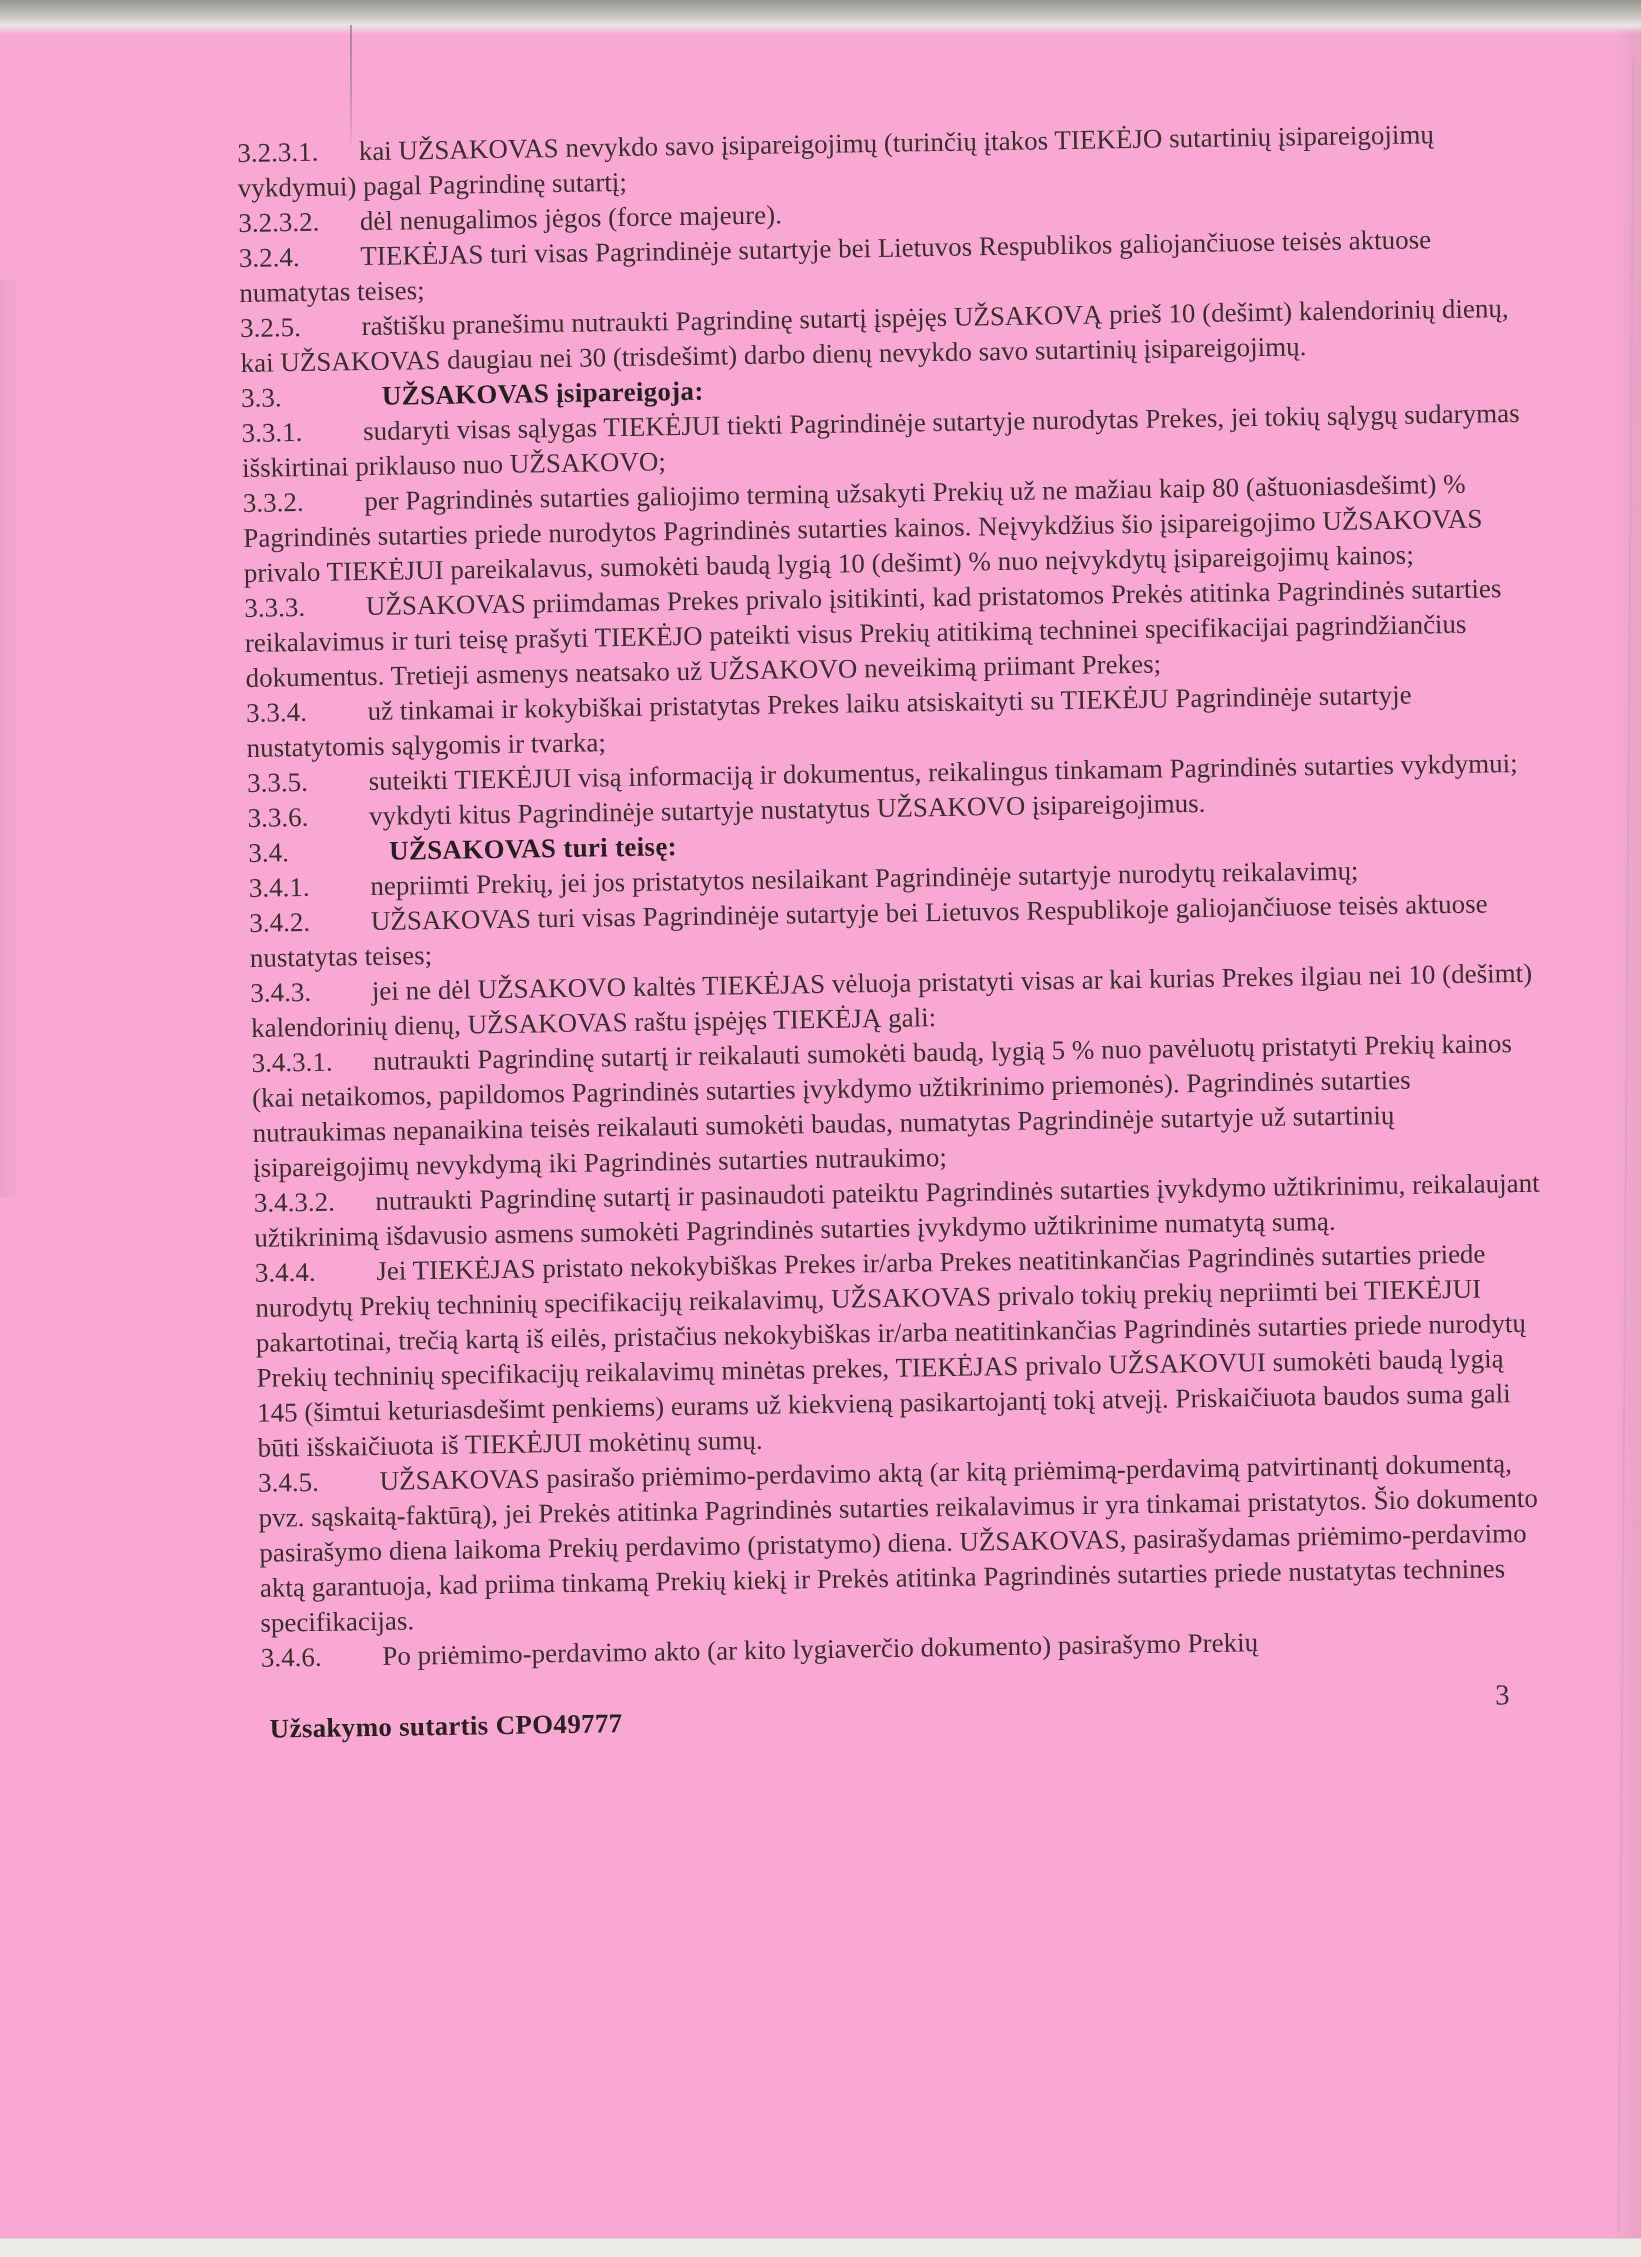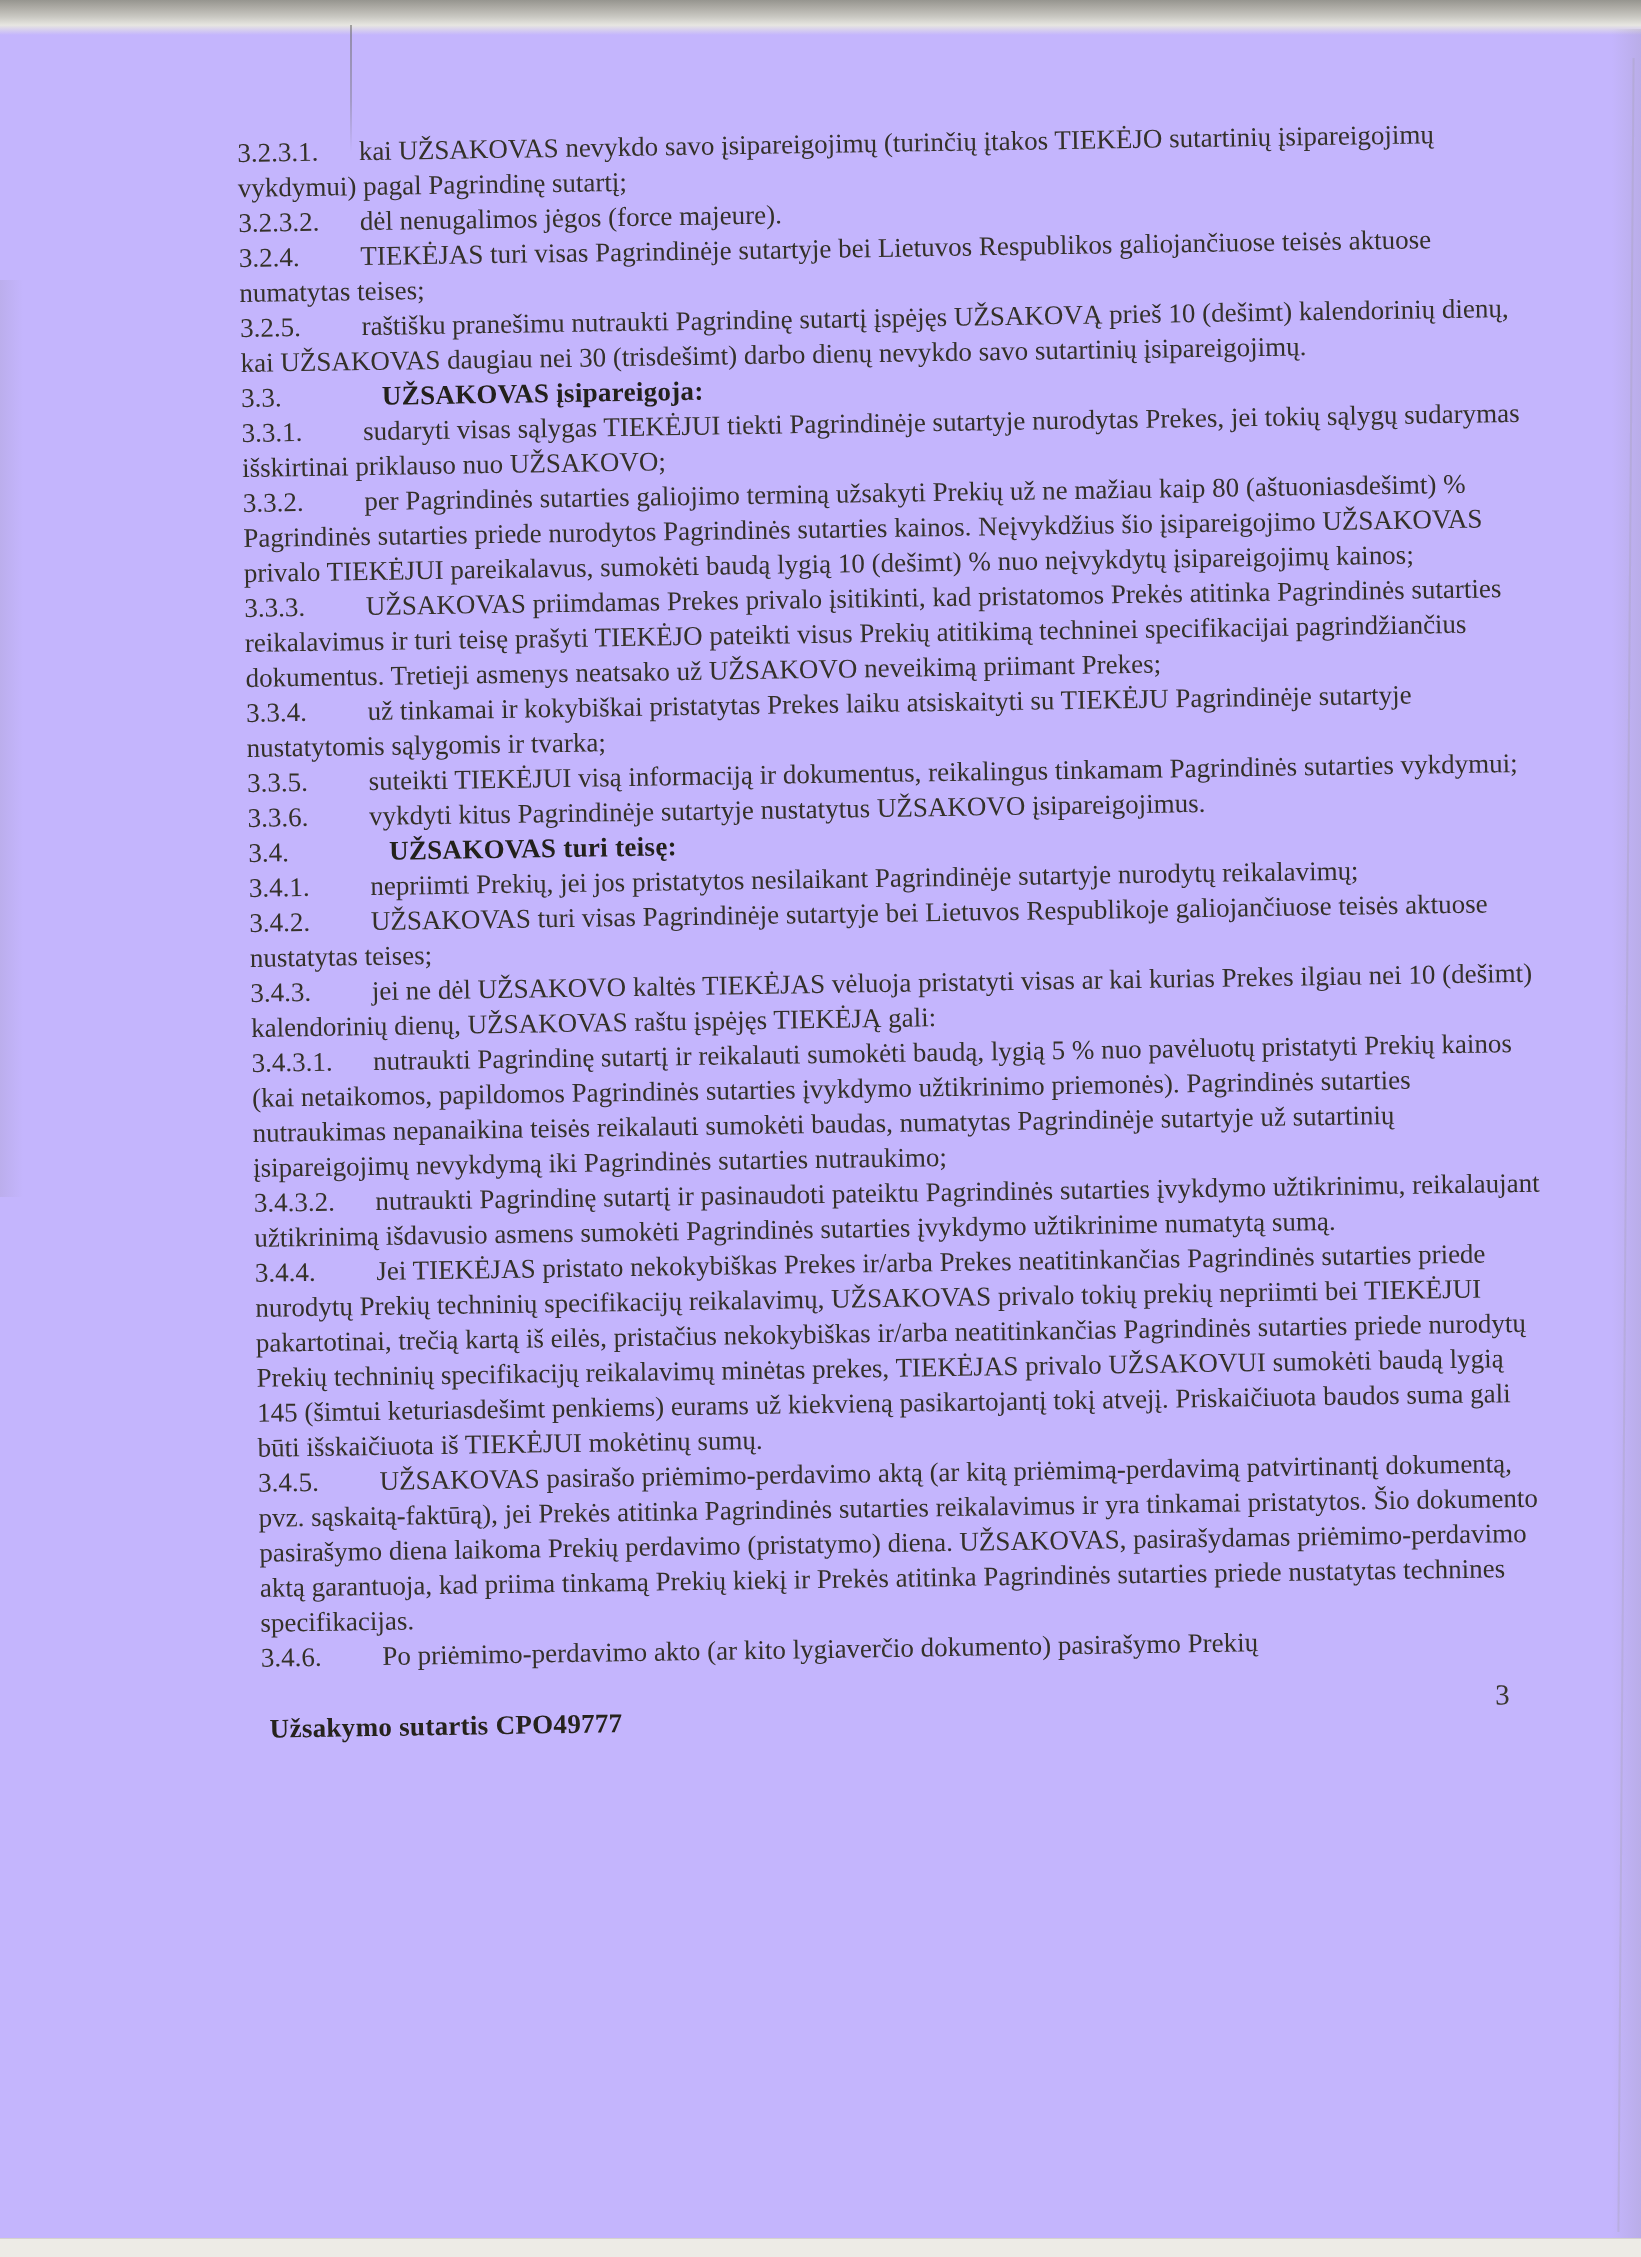--- a/index.html
+++ b/index.html
@@ -9,21 +9,21 @@
     height: 2257px;
     overflow: hidden;
     background: #fcfbf8;
     font-family: "Liberation Serif", "DejaVu Serif", serif;
   }
 
   .page {
     position: relative;
     width: 1641px;
     height: 2257px;
-    background: #c4b5fd;
+    background: #f9a8d4;
   }
 
   
   .scan-top {
     position: absolute;
     left: 0; top: 0;
     width: 100%; height: 35px;
     background: linear-gradient(to bottom,
       #96958f 0%, #aeaca6 22%, #c9c8c2 48%, #e7e6e1 72%, rgba(252,251,248,0) 100%);
   }

